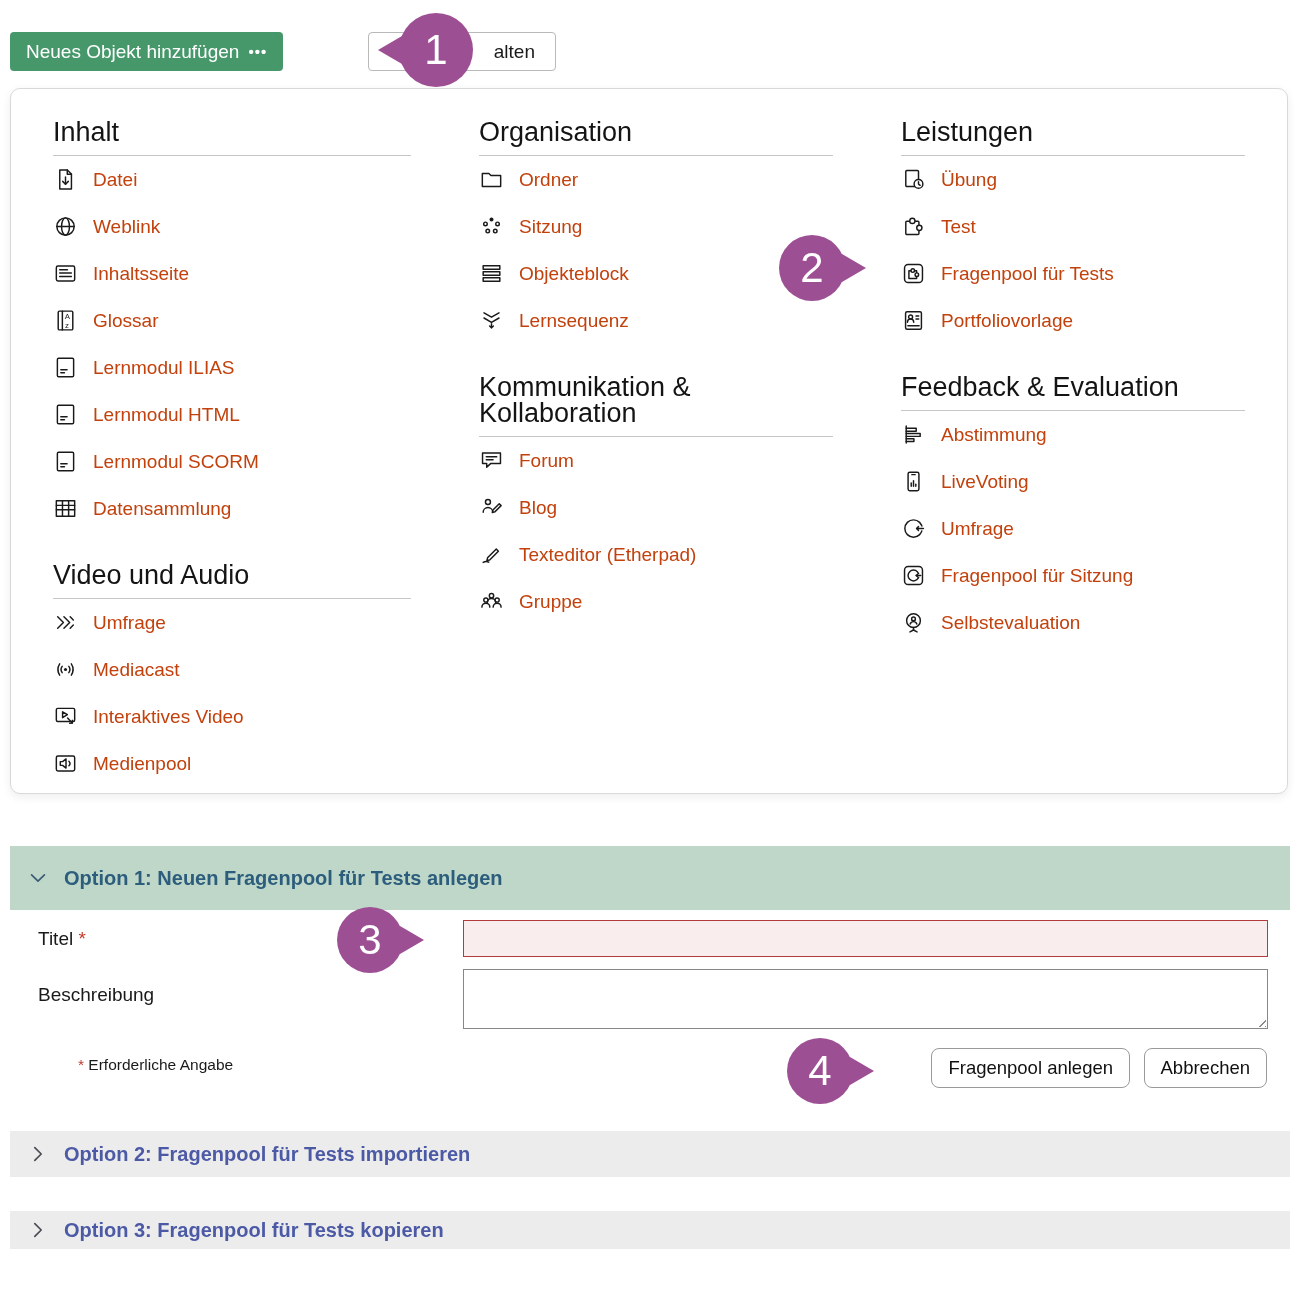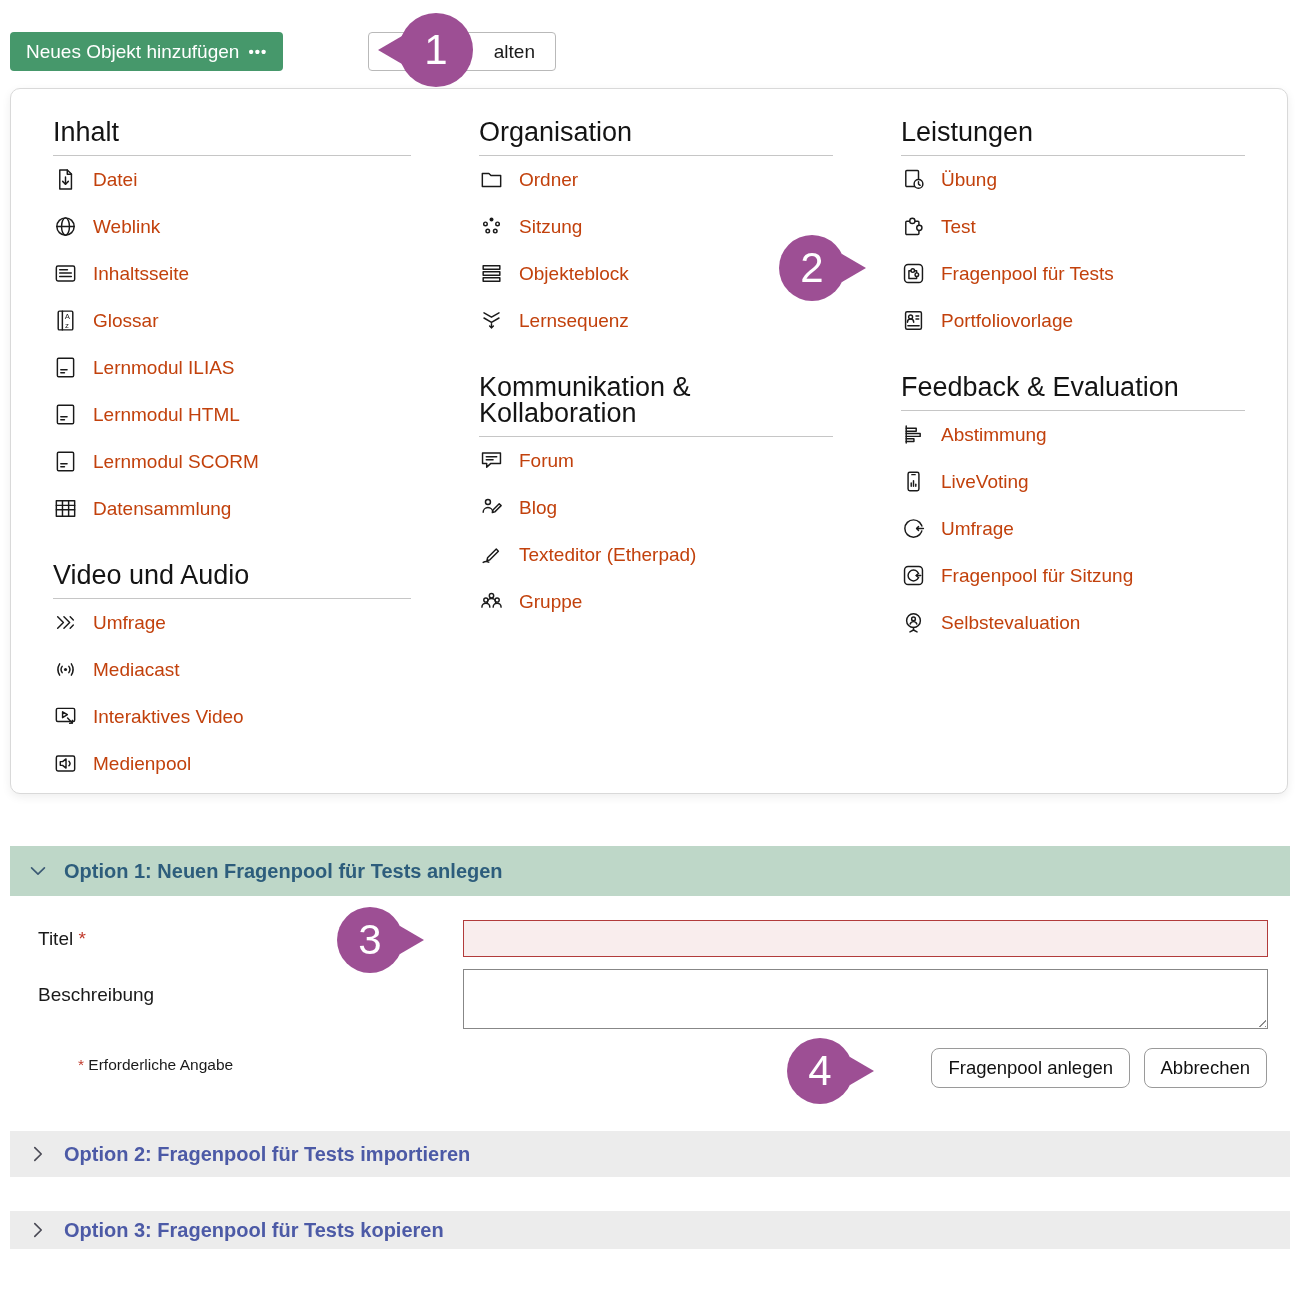--- a/index.html
+++ b/index.html
@@ -50,21 +50,21 @@
   .menu-section-title{font-size:27px;line-height:26px;padding:8px 0 10px;
     border-bottom:1px solid #c6c6c6;color:#141414;}
   .menu-item{display:flex;align-items:center;gap:15px;padding:11px 0;font-size:19px;
     color:#c2410c;cursor:pointer;}
   .menu-icon{width:25px;height:25px;display:inline-flex;flex:0 0 25px;}
   .menu-icon svg{display:block;}
 
   
   .option-bar{position:absolute;left:10px;width:1280px;display:flex;align-items:center;
     gap:15px;padding:0 17px;font-weight:700;font-size:20px;cursor:pointer;}
-  .option1{top:846px;height:50px;background:var(--option1_bg);}
+  .option1{top:846px;height:64px;background:var(--option1_bg);}
   .option1 .opt-title{color:var(--option1_text);}
   .option2{top:1131px;height:46px;background:var(--option23_bg);}
   .option3{top:1211px;height:38px;background:var(--option23_bg);}
   .option2 .opt-title,.option3 .opt-title{color:var(--option23_text);}
   .chev{display:inline-flex;width:22px;height:22px;}
 
   
   .lbl{position:absolute;font-size:19px;color:#1a1a1a;}
   .titel-lbl{left:38px;top:928px;}
   .beschr-lbl{left:38px;top:984px;}

